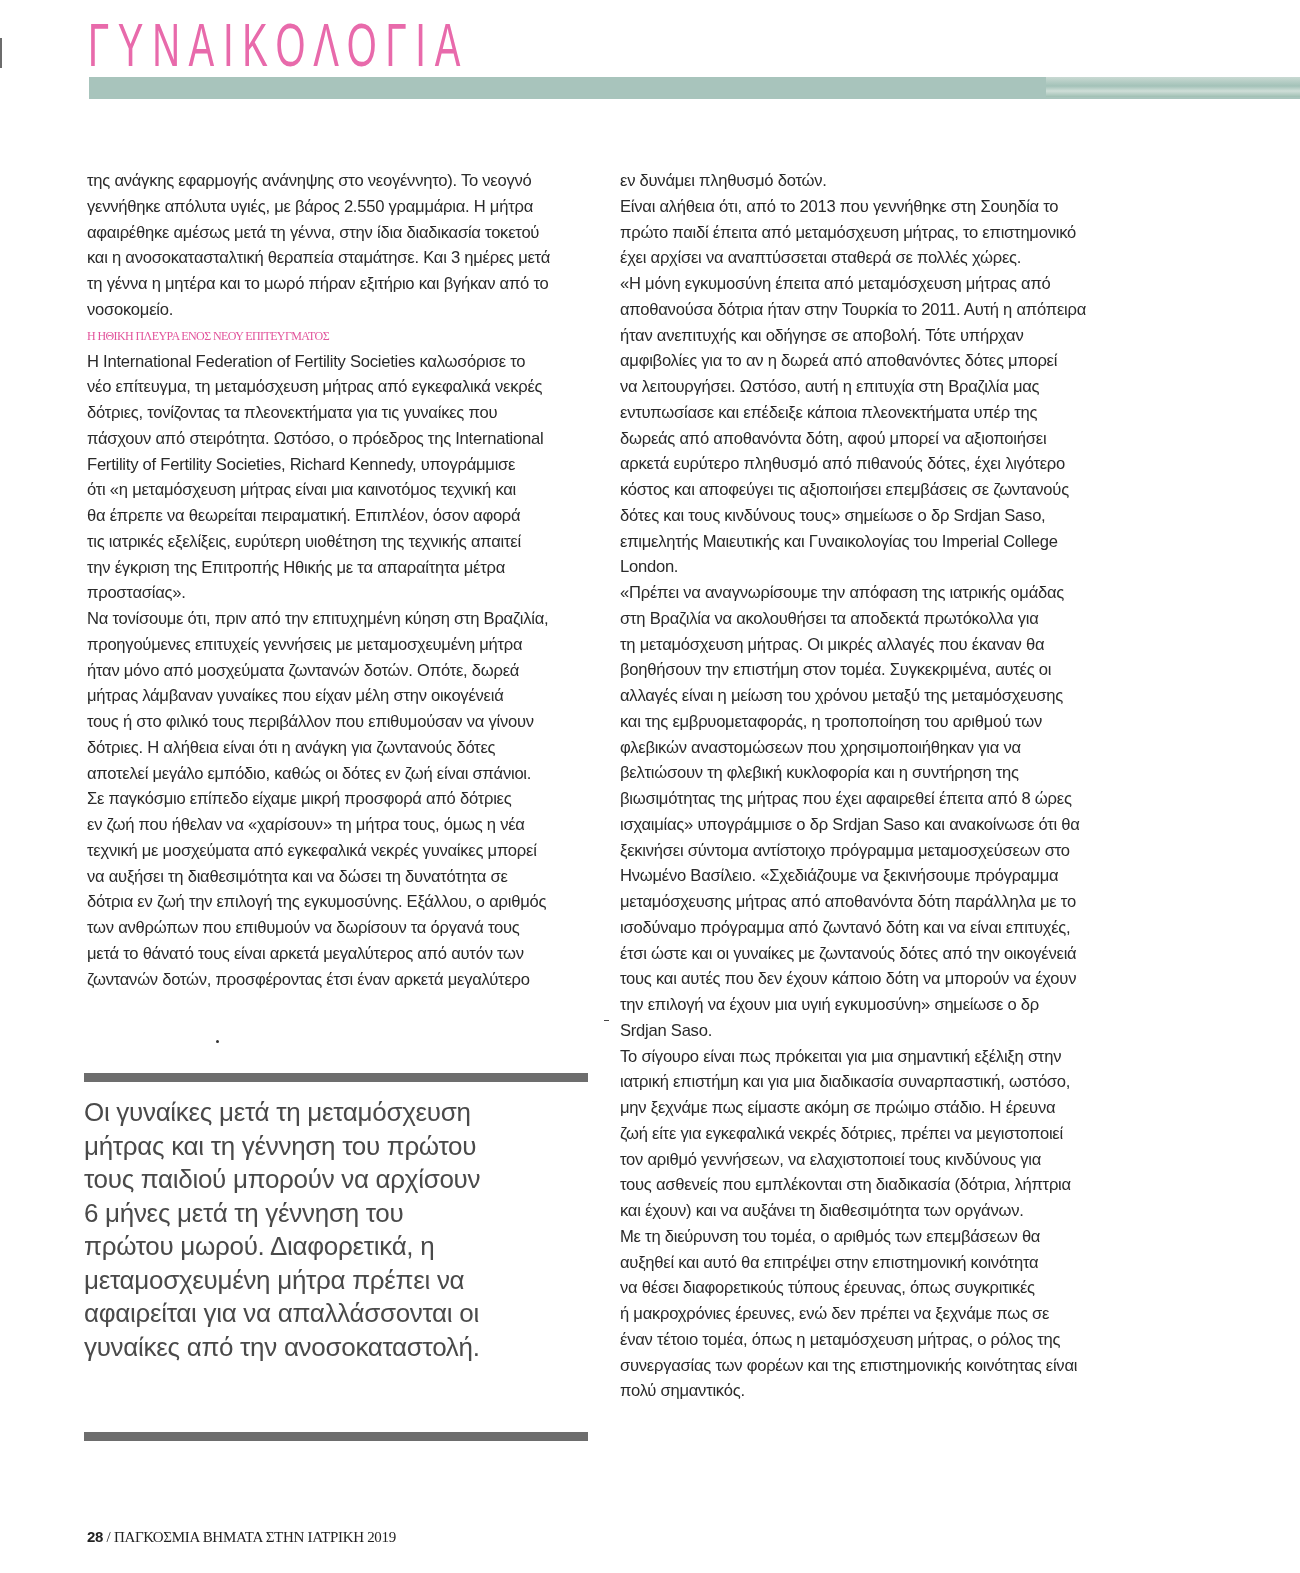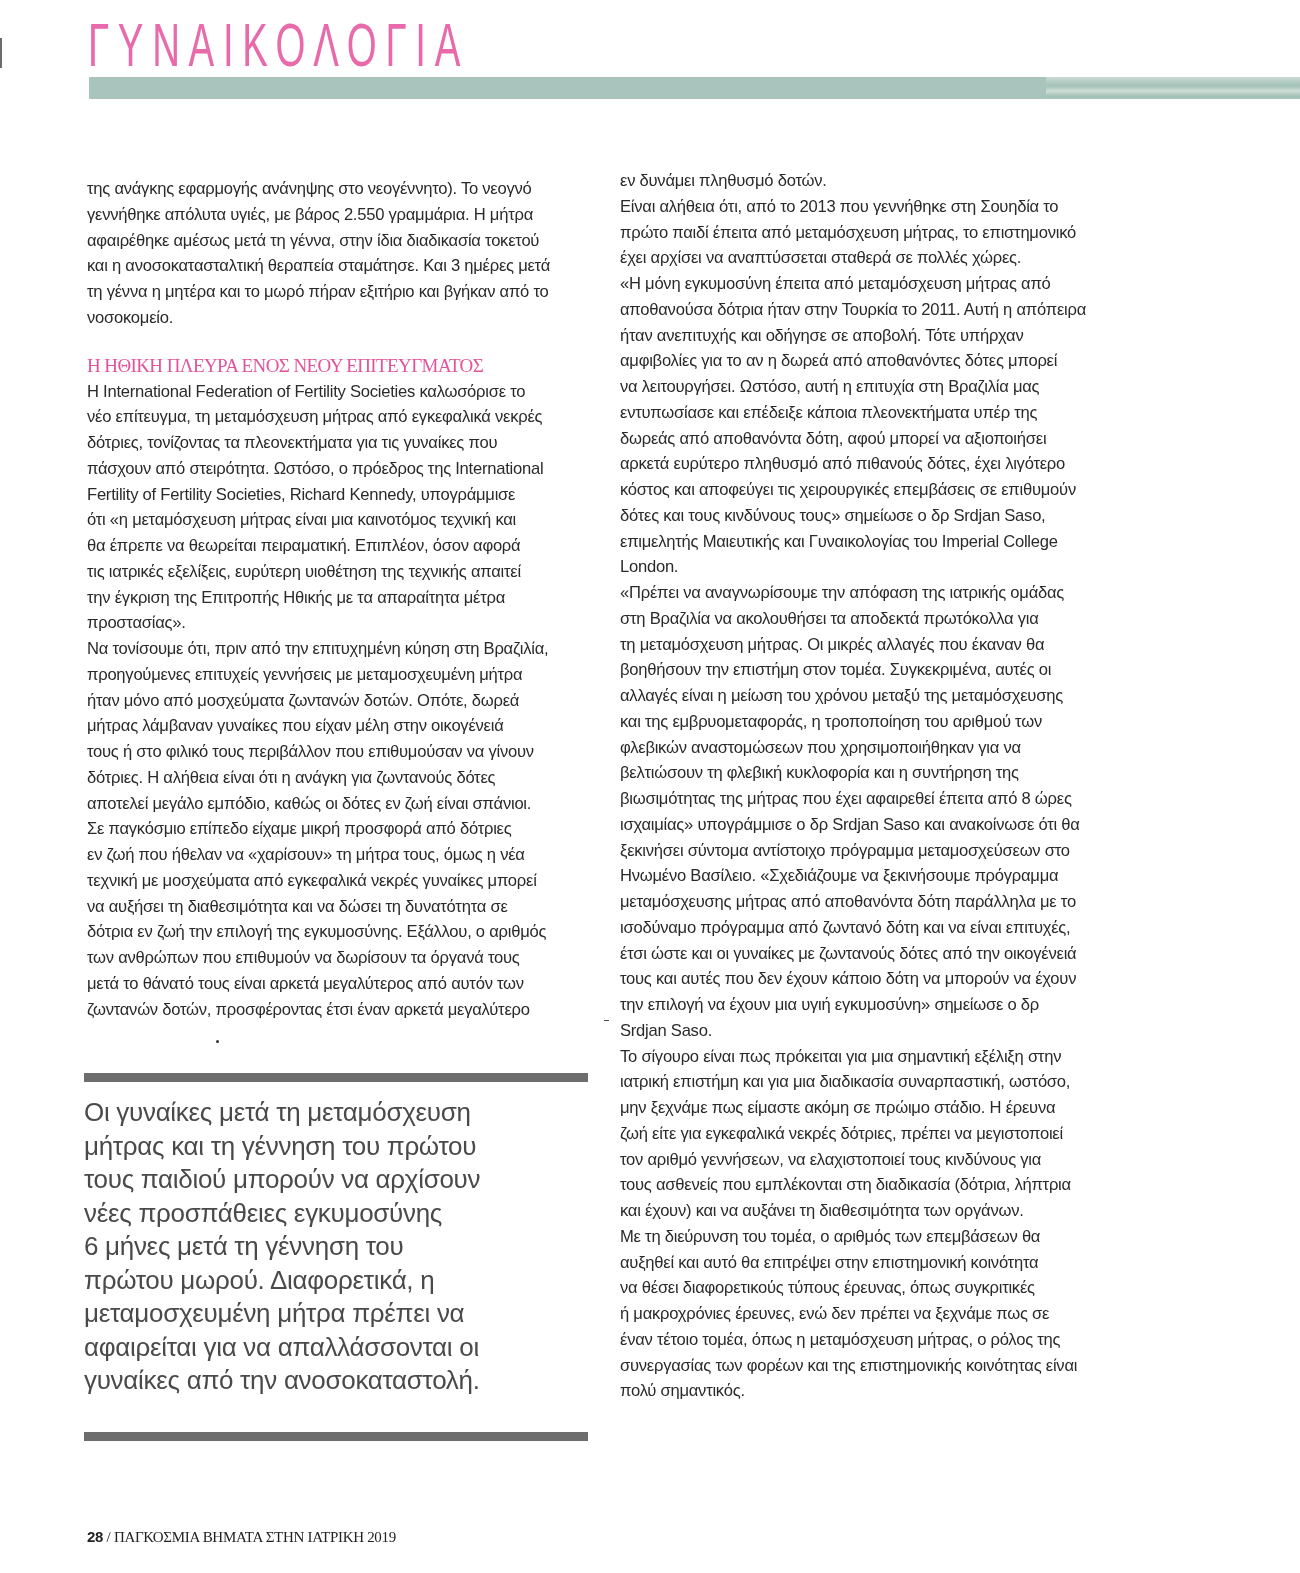--- a/index.html
+++ b/index.html
@@ -1,24 +1,24 @@
 <!DOCTYPE html>
 <html><head>
 <meta charset="utf-8">
 <style>
   html, body { margin: 0; padding: 0; background: #ffffff; }
   body { width: 1300px; height: 1573px; position: relative; overflow: hidden; font-family: "Liberation Sans", sans-serif; color: #2a2a2a; }
   .section-title { position: absolute; left: 88px; top: 14px; font-family: "Liberation Sans", sans-serif; font-size: 62px; font-weight: 400; color: #e86aab; letter-spacing: 14px; transform: scaleX(0.62); transform-origin: left top; line-height: 62px; white-space: nowrap; }
   .header-bar { position: absolute; left: 89px; top: 77px; width: 1211px; height: 22px; background: #a8c4bc; }
   .header-bar-tail { position: absolute; left: 1046px; top: 77px; width: 254px; height: 20px; background: linear-gradient(to bottom, #c9d9d3 0%, #a3c2b8 45%, #cfded8 70%, #9fbfb3 100%); }
   .col { position: absolute; font-size: 16.6px; line-height: 25.75px; letter-spacing: -0.25px; }
-  .col-left { left: 87px; top: 176px; width: 520px; }
+  .col-left { left: 87px; top: 168px; width: 520px; }
   .col-right { left: 620px; top: 168px; width: 525px; }
   .line { display: block; white-space: nowrap; }
-  .subhead { display: block; white-space: nowrap; font-family: "Liberation Serif", serif; color: #e2539b; font-size: 19px; letter-spacing: -0.6px; margin-top: 22px; line-height: 26px; }
+  .subhead { display: block; white-space: nowrap; font-family: "Liberation Serif", serif; color: #e2539b; font-size: 12px; letter-spacing: -0.6px; line-height: 26px; }
   .pullquote-rule { position: absolute; left: 84px; width: 504px; height: 9px; background: #6d6d6d; }
   .rule-top { top: 1073px; }
   .rule-bottom { top: 1432px; }
   .pullquote { position: absolute; left: 84px; top: 1096px; width: 504px; font-size: 26px; line-height: 33.5px; color: #4a4a4a; letter-spacing: -0.3px; }
   .pullquote .line { white-space: nowrap; }
   .dot { position: absolute; left: 216px; top: 1040px; width: 3px; height: 3px; background: #333; border-radius: 50%; }
   .dash { position: absolute; left: 604px; top: 1020px; width: 5px; height: 1px; background: #444; }
   .footer { position: absolute; left: 87px; top: 1528px; font-family: "Liberation Serif", serif; font-size: 15px; color: #222; white-space: nowrap; letter-spacing: -0.3px; }
   .footer .page-num { font-family: "Liberation Sans", sans-serif; font-weight: 700; font-size: 15px; text-align: right; }
   .edge-mark { position: absolute; left: 0; top: 38px; width: 2px; height: 30px; background: #6c6c6c; }
@@ -72,21 +72,20 @@
 </div>
 
 <div class="dot"></div>
 <div class="dash"></div>
 
 <div class="pullquote-rule rule-top"></div>
 <div class="pullquote" id="pullquote-lines">
     <span class="line">Οι γυναίκες μετά τη μεταμόσχευση</span>
     <span class="line">μήτρας και τη γέννηση του πρώτου</span>
     <span class="line">τους παιδιού μπορούν να αρχίσουν</span>
-    <span class="line">νέες προσπάθειες εγκυμοσύνης</span>
     <span class="line">6 μήνες μετά τη γέννηση του</span>
     <span class="line">πρώτου μωρού. Διαφορετικά, η</span>
     <span class="line">μεταμοσχευμένη μήτρα πρέπει να</span>
     <span class="line">αφαιρείται για να απαλλάσσονται οι</span>
     <span class="line">γυναίκες από την ανοσοκαταστολή.</span>
   </div>
 <div class="pullquote-rule rule-bottom"></div>
 
 <div class="col col-right" id="right-lines">
     <span class="line">εν δυνάμει πληθυσμό δοτών.</span>
@@ -94,21 +93,21 @@
     <span class="line">πρώτο παιδί έπειτα από μεταμόσχευση μήτρας, το επιστημονικό</span>
     <span class="line">έχει αρχίσει να αναπτύσσεται σταθερά σε πολλές χώρες.</span>
     <span class="line">«Η μόνη εγκυμοσύνη έπειτα από μεταμόσχευση μήτρας από</span>
     <span class="line">αποθανούσα δότρια ήταν στην Τουρκία το 2011. Αυτή η απόπειρα</span>
     <span class="line">ήταν ανεπιτυχής και οδήγησε σε αποβολή. Τότε υπήρχαν</span>
     <span class="line">αμφιβολίες για το αν η δωρεά από αποθανόντες δότες μπορεί</span>
     <span class="line">να λειτουργήσει. Ωστόσο, αυτή η επιτυχία στη Βραζιλία μας</span>
     <span class="line">εντυπωσίασε και επέδειξε κάποια πλεονεκτήματα υπέρ της</span>
     <span class="line">δωρεάς από αποθανόντα δότη, αφού μπορεί να αξιοποιήσει</span>
     <span class="line">αρκετά ευρύτερο πληθυσμό από πιθανούς δότες, έχει λιγότερο</span>
-    <span class="line">κόστος και αποφεύγει τις χειρουργικές επεμβάσεις σε επιθυμούν</span>
+    <span class="line">κόστος και αποφεύγει τις αξιοποιήσει επεμβάσεις σε ζωντανούς</span>
     <span class="line">δότες και τους κινδύνους τους» σημείωσε ο δρ Srdjan Saso,</span>
     <span class="line">επιμελητής Μαιευτικής και Γυναικολογίας του Imperial College</span>
     <span class="line">London.</span>
     <span class="line">«Πρέπει να αναγνωρίσουμε την απόφαση της ιατρικής ομάδας</span>
     <span class="line">στη Βραζιλία να ακολουθήσει τα αποδεκτά πρωτόκολλα για</span>
     <span class="line">τη μεταμόσχευση μήτρας. Οι μικρές αλλαγές που έκαναν θα</span>
     <span class="line">βοηθήσουν την επιστήμη στον τομέα. Συγκεκριμένα, αυτές οι</span>
     <span class="line">αλλαγές είναι η μείωση του χρόνου μεταξύ της μεταμόσχευσης</span>
     <span class="line">και της εμβρυομεταφοράς, η τροποποίηση του αριθμού των</span>
     <span class="line">φλεβικών αναστομώσεων που χρησιμοποιήθηκαν για να</span>

